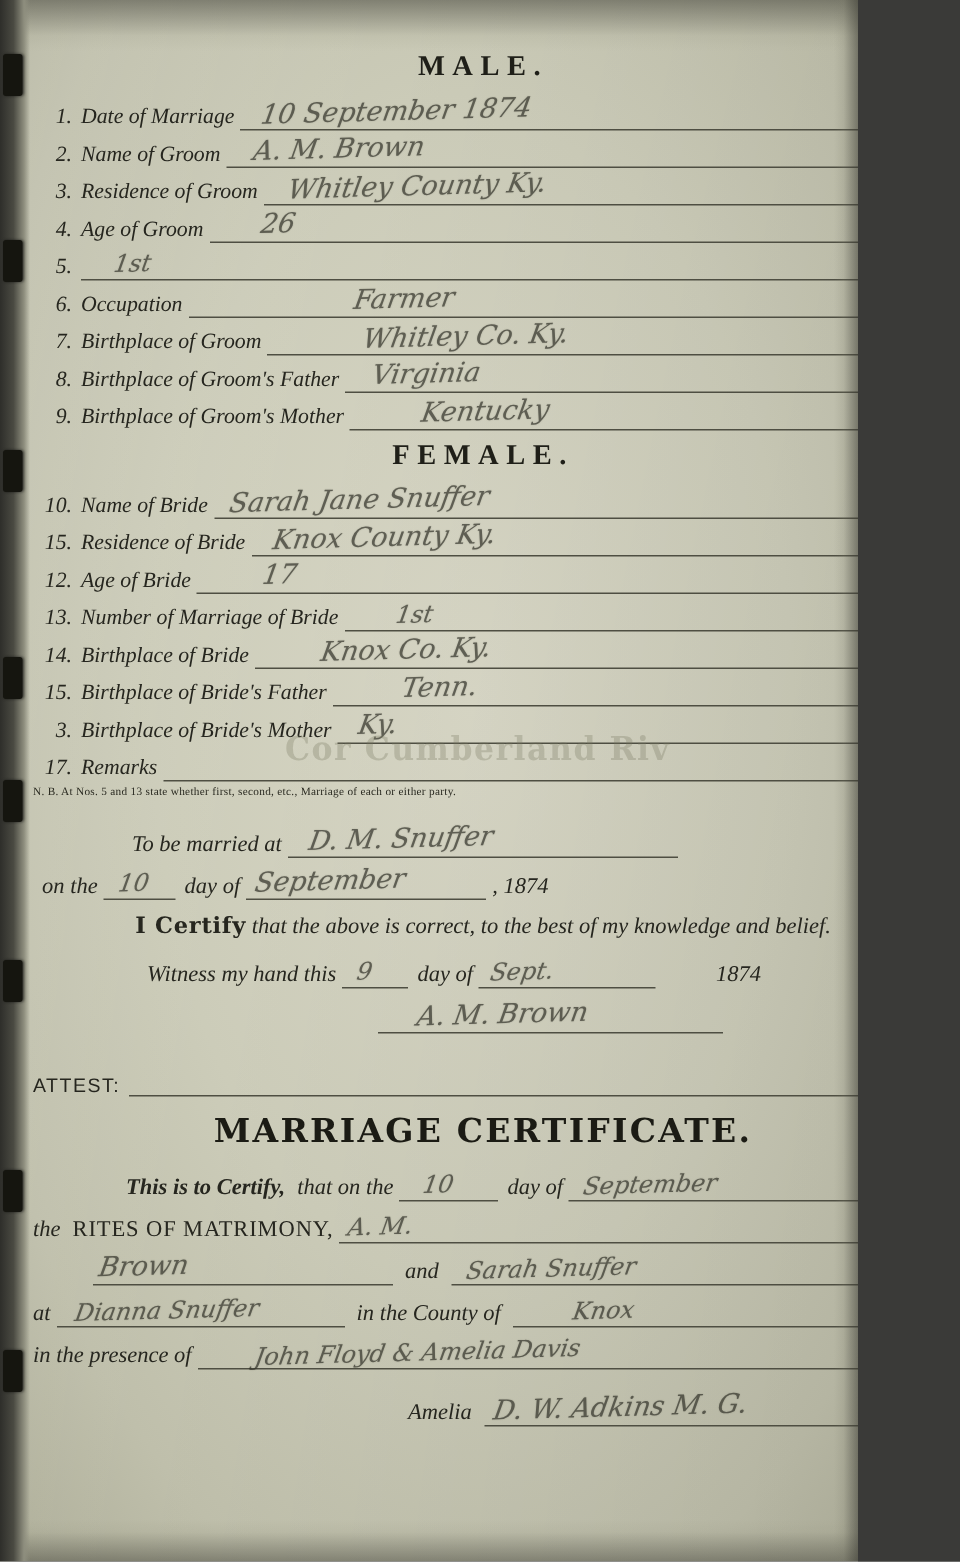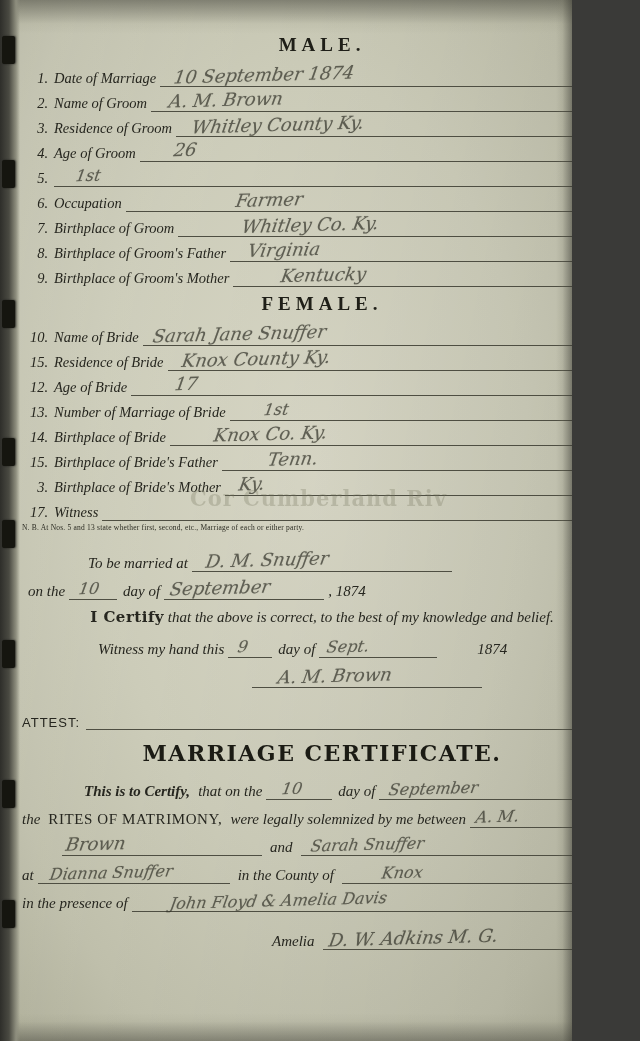--- a/index.html
+++ b/index.html
@@ -319,21 +319,21 @@
     </div>
     <div class="row">
       <span class="num">3.</span>
       <span class="lbl">Birthplace of Bride's Mother</span>
       <span class="fill">
           <span class="hand lg" style="left:14px;">Ky.</span>
         </span>
     </div>
     <div class="row">
       <span class="num">17.</span>
-      <span class="lbl">Witness</span>
+      <span class="lbl">Remarks</span>
       <span class="fill">
           <span class="hand" style="left:10px;"></span>
         </span>
     </div>
 
     <div class="note">N. B. At Nos. 5 and 13 state whether first, second, etc., Marriage of each or either party.</div>
 
     <div class="para" style="margin-top:12px;">
       <span class="pad" style="width:66px;"></span>
       <span class="txt">To be married at</span>
@@ -403,21 +403,20 @@
       <span class="txt" style="padding-left:6px;">day of</span>
       <span class="fill" style="flex:1 1 auto;">
           <span class="hand" style="left:10px;">September</span>
         </span>
       <span class="txt" style="padding-left:4px;">187</span>
     </div>
 
     <div class="para">
       <span class="txt">the</span>
       <span class="txt smallcaps" style="padding-left:4px;">RITES OF MATRIMONY,</span>
-      <span class="txt" style="padding-left:4px;">were legally solemnized by me between</span>
       <span class="fill">
           <span class="hand" style="left:6px;">A. M.</span>
         </span>
     </div>
 
     <div class="para">
       <span class="pad" style="width:40px;"></span>
       <span class="fill" style="flex:none;width:200px;">
           <span class="hand lg" style="left:4px;">Brown</span>
         </span>

